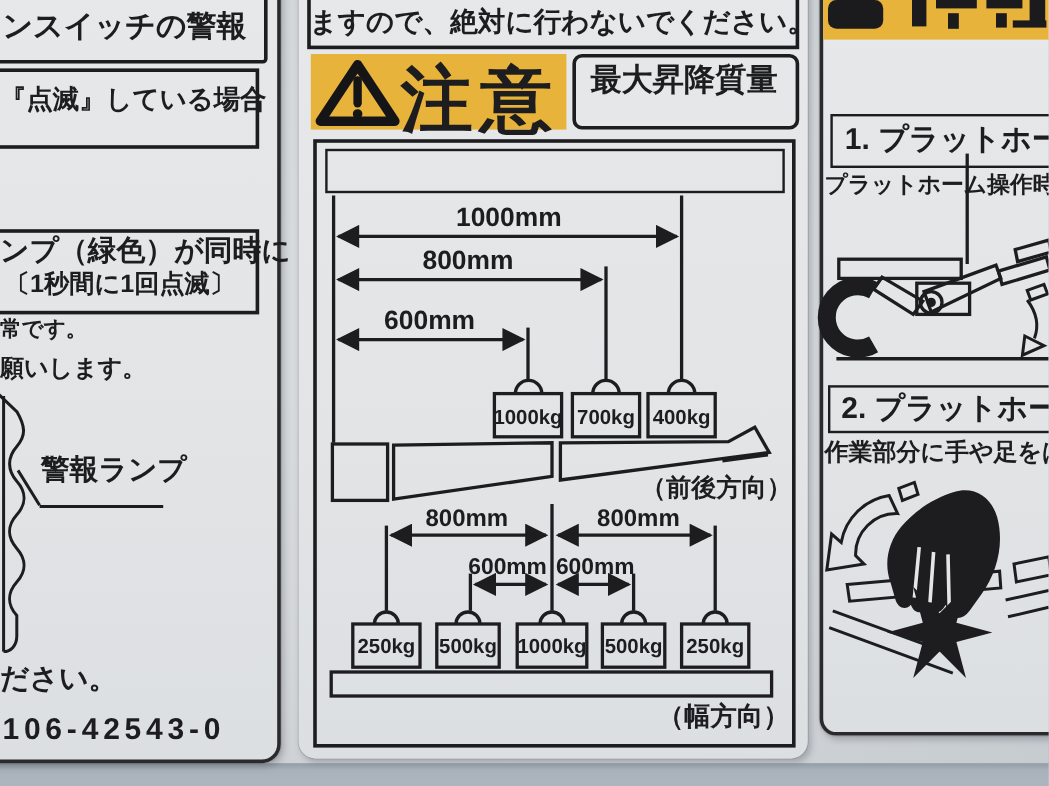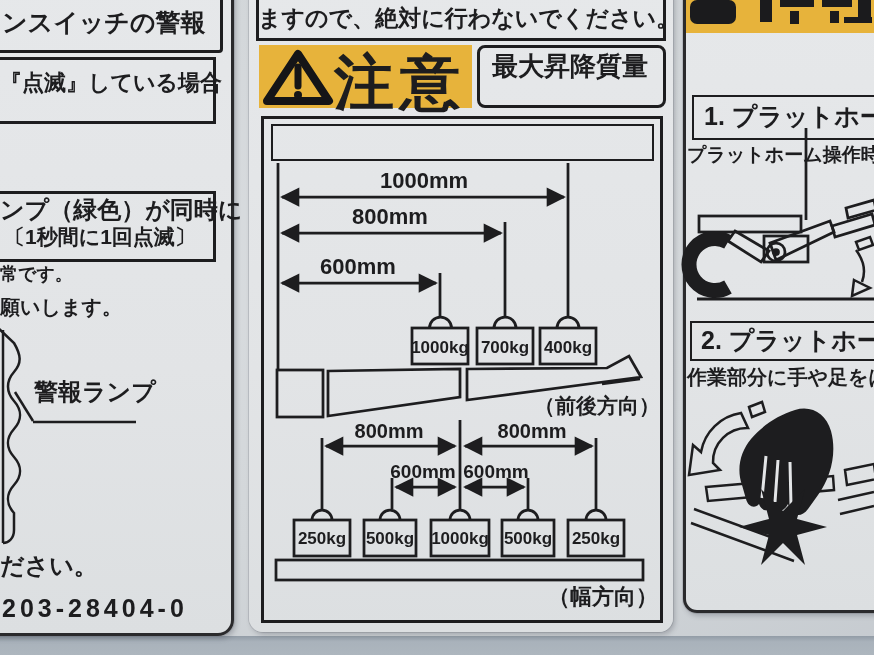--- a/index.html
+++ b/index.html
@@ -41,21 +41,21 @@
   <div class="box" style="left:-45px;top:191px;width:255px;height:65px;"></div>
   <div class="txt" style="left:0px;top:196px;font-size:24px;">ンプ（緑色）が同時に</div>
   <div class="txt" style="left:4px;top:225px;font-size:21px;">〔1秒間に1回点滅〕</div>
 
   <div class="txt" style="left:0px;top:264px;font-size:18px;">常です。</div>
   <div class="txt" style="left:0px;top:296px;font-size:20px;text-align:right;">願いします。</div>
 
   <div class="txt" style="left:34px;top:378px;font-size:24px;">警報ランプ</div>
 
   <div class="txt" style="left:0px;top:552px;font-size:24px;">ださい。</div>
-  <div class="txt" style="left:2px;top:594px;font-size:25px;letter-spacing:4px;">203-28404-0</div>
+  <div class="txt" style="left:2px;top:594px;font-size:25px;letter-spacing:4px;">106-42543-0</div>
 
   <div class="box" style="left:256px;top:-14px;width:404px;height:49px;"></div>
   <div class="txt" style="left:258px;top:5px;width:400px;text-align:center;font-size:23px;">ますので、絶対に行わないでください。</div>
 
   <div class="yellow" style="left:259px;top:45px;width:213px;height:63px;"></div>
   <div class="txt" style="left:334px;top:48px;font-size:60px;font-weight:700;letter-spacing:6px;">注意</div>
 
   <div class="box" style="left:477px;top:45px;width:183px;height:57px;border-radius:8px;"></div>
   <div class="txt" style="left:480px;top:52px;width:180px;text-align:center;font-size:26px;">最大昇降質量</div>
 

